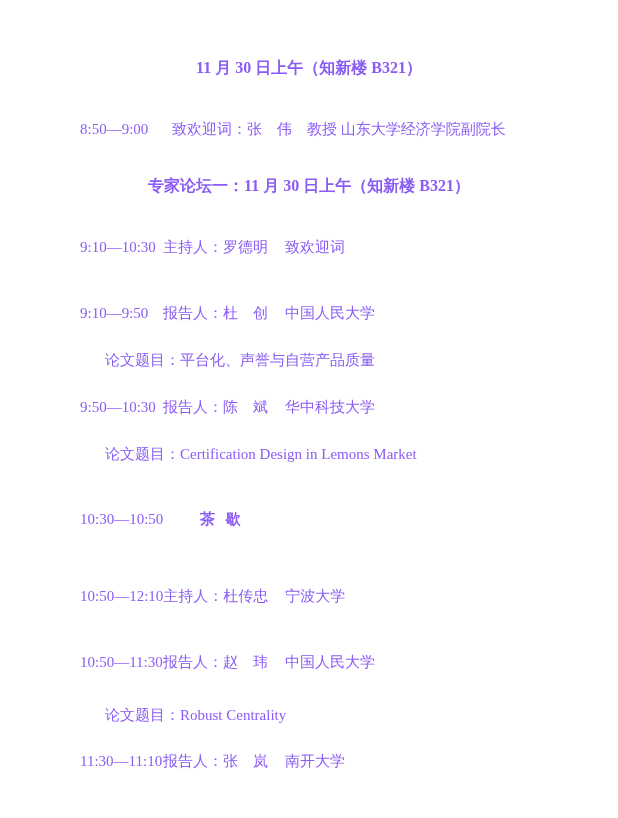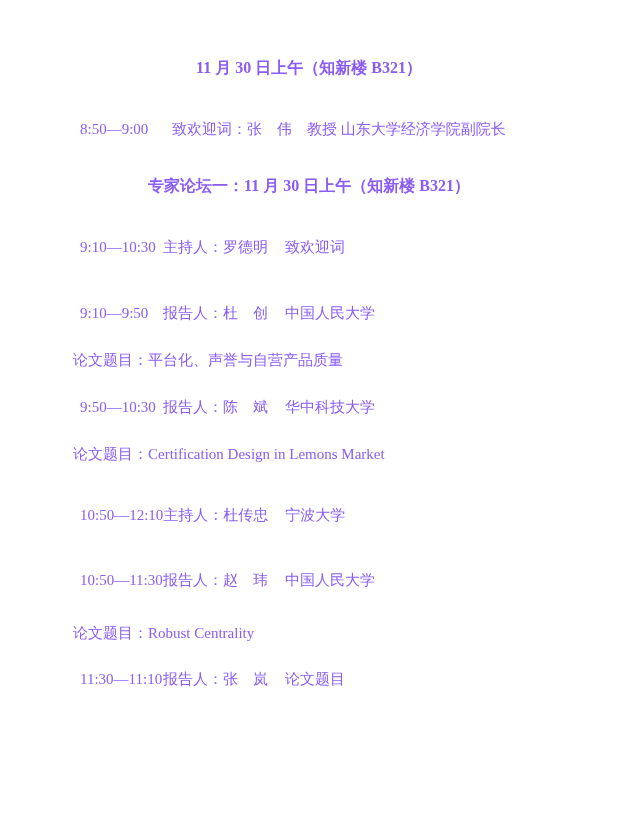--- a/index.html
+++ b/index.html
@@ -27,21 +27,21 @@
     min-width:83px;
     font-weight:normal;
     white-space:pre-wrap;
   }
   .time.w92 { min-width:92px; }
   .time.w120 { min-width:120px; }
   .person { display:inline-block; min-width:122px; white-space:pre-wrap;font-family:Liberation Mono, monospace; }
   .aff { white-space:pre-wrap; }
   .break-label { font-weight:bold; letter-spacing:1px; white-space:pre-wrap; }
   .host-row { padding-left:157px; white-space:pre-wrap; }
-  .paper { padding-left:73px; white-space:pre-wrap; }
+  .paper { padding-left:105px; white-space:pre-wrap; }
   .t { white-space:pre-wrap; }
 </style>
 </head>
 <body>
 
 <div class="page">
 
   <div class="heading">11 月 30 日上午（知新楼 B321）</div>
 
   <div class="row" style="margin-top:26px">
@@ -60,28 +60,31 @@
   </div>
 
   <div class="paper" style="margin-top:12px">论文题目：平台化、声誉与自营产品质量</div>
 
   <div class="row" style="margin-top:12px">
     <span class="time">9:50—10:30</span><span class="person">报告人：陈　斌</span><span class="aff">华中科技大学</span>
   </div>
 
   <div class="paper" style="margin-top:12px">论文题目：Certification Design in Lemons Market</div>
 
+  <div class="row" style="margin-top:30px">
+    <span class="time w120">10:30—10:50</span><span class="break-label">茶  歇</span>
+  </div>
 
   <div class="row" style="margin-top:26px">
     <span class="time">10:50—12:10</span><span class="person">主持人：杜传忠</span><span class="aff">宁波大学</span>
   </div>
 
   <div class="row" style="margin-top:13px">
     <span class="time">10:50—11:30</span><span class="person">报告人：赵　玮</span><span class="aff">中国人民大学</span>
   </div>
 
   <div class="paper" style="margin-top:17px">论文题目：Robust Centrality</div>
 
   <div class="row" style="margin-top:12px">
-    <span class="time">11:30—11:10</span><span class="person">报告人：张　岚</span><span class="aff">论文题目</span>
+    <span class="time">11:30—11:10</span><span class="person">报告人：张　岚</span><span class="aff">南开大学</span>
   </div>
 
 </div>
 
 </body></html>

